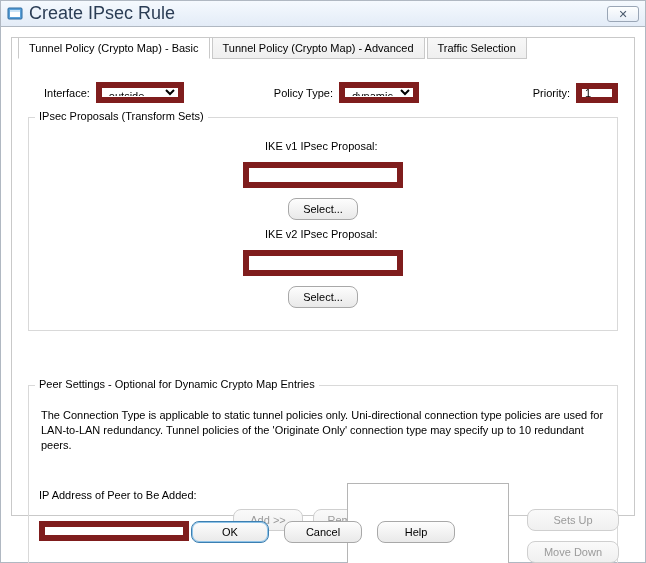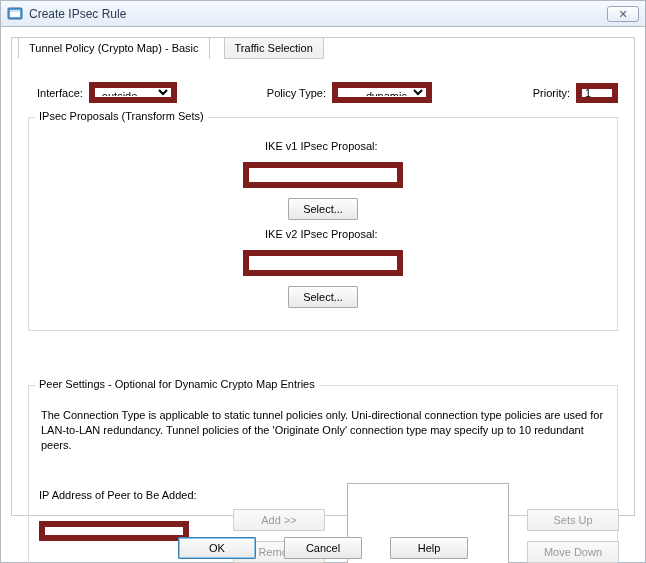--- a/index.html
+++ b/index.html
@@ -31,21 +31,21 @@
   }
   .titlebar .app-icon {
     width: 16px;
     height: 16px;
     margin-right: 6px;
     display: inline-flex;
     align-items: center;
     justify-content: center;
   }
   .titlebar .title-text {
-    font-size: 12px;
+    font-size: 18px;
   }
   .titlebar .close-area {
     position: absolute;
     right: 6px;
     top: 0;
     height: 26px;
     display: flex;
     align-items: center;
   }
   .close-btn {
@@ -68,21 +68,21 @@
     border: 1px solid #c9c9c9;
     background: #fff;
   }
 
   
   .tabs {
     position: absolute;
     top: -1px;
     left: 6px;
     display: flex;
-    gap: 14px;
+    gap: 2px;
   }
   .tab {
     padding: 4px 10px 4px 10px;
     border: 1px solid #c9c9c9;
     background: linear-gradient(#f7f7f7, #efefef);
     border-bottom: 1px solid #c9c9c9;
     position: relative;
     top: 0;
     cursor: default;
   }
@@ -101,35 +101,35 @@
   }
 
   
   .row-top {
     display: flex;
     align-items: center;
     gap: 6px;
     white-space: nowrap;
   }
   .row-top .lbl { margin-left: 8px; }
-  .row-top .lbl:first-child { margin-left: 9px; }
+  .row-top .lbl:first-child { margin-left: 16px; }
   .row-top .spacer-lg { flex: 0 0 auto; width: 70px; }
 
   select, input[type=text] {
     font: inherit;
     border: 6px solid #7f1d1d;
     background: #fff;
     height: 20px;
     box-sizing: border-box;
     padding: 1px 3px;
   }
   select { height: 21px; }
 
   .combo-interface { width: 88px; }
-  .combo-policy { width: 100px; text-align: right; }
+  .combo-policy { width: 80px; }
   .priority-input { width: 42px; text-align: left; }
 
   
   .group {
     border: 1px solid #d9d9d9;
     padding: 14px 10px 14px 10px;
     margin-top: 14px;
     position: relative;
   }
   .group .legend {
@@ -149,21 +149,21 @@
   }
   .proposal-row .pl { width: 120px; text-align: left; padding-left: 4px; }
   .proposal-row input[type=text] { flex: 1; }
   .btn {
     font: inherit;
     min-width: 70px;
     height: 22px;
     padding: 0 10px;
     background: linear-gradient(#fdfdfd,#e9e9e9);
     border: 1px solid #a8a8a8;
-    border-radius: 1px;
+    border-radius: 8px;
     box-sizing: border-box;
     cursor: default;
   }
   .btn:disabled,
   .btn.disabled {
     color: #9a9a9a;
     background: linear-gradient(#fafafa,#f0f0f0);
     border-color: #cfcfcf;
   }
   .btn.default {
@@ -183,38 +183,38 @@
   .peer-area {
     display: grid;
     grid-template-columns: 180px 100px 160px 100px;
     column-gap: 14px;
     align-items: start;
     margin-top: 36px;
   }
   .peer-area .col-label-input { }
   .peer-area .col-label-input .plbl { margin-bottom: 20px; display:block; }
   .peer-area .col-label-input input { width: 150px; }
-  .peer-area .col-btns { display:flex; flex-direction:column; gap:10px; margin-top: 20px;}
+  .peer-area .col-btns { display:flex; flex-direction:row; gap:10px; margin-top: 20px;}
   .peer-area .col-list {
     border: 1px solid #b5b5b5;
     height: 84px;
     width: 160px;
     margin-top: -6px;
     background:#fff;
   }
   .peer-area .col-move { display:flex; flex-direction:column; gap:10px; margin-top: 20px; margin-left: 6px;}
   .col-move .btn, .col-btns .btn { width: 92px; }
 
   
   .dlg-buttons {
     position: absolute;
-    left: 0; right: 0; bottom: 0;
+    left: 0; right: 0; bottom: 16px;
     display: flex;
     justify-content: center;
-    gap: 28px;
+    gap: 15px;
     height: 28px;
     align-items: center;
   }
 
 </style>
 </head>
 <body>
 
 <div class="window">
   <div class="titlebar">
@@ -229,20 +229,21 @@
     <div class="close-area">
       <div class="close-btn">
         <span>✕</span>
       </div>
     </div>
   </div>
 
   <div class="client">
     <div class="tabs">
       <div class="tab active"><span>Tunnel Policy (Crypto Map) - Basic</span></div>
+      <div class="tab"><span>Tunnel Policy (Crypto Map) - Advanced</span></div>
       <div class="tab"><span>Traffic Selection</span></div>
     </div>
 
     <div class="tabpage">
 
       <div class="row-top">
         <span class="lbl">Interface:</span>
         <select class="combo-interface">
           <option>outside</option>
         </select>

